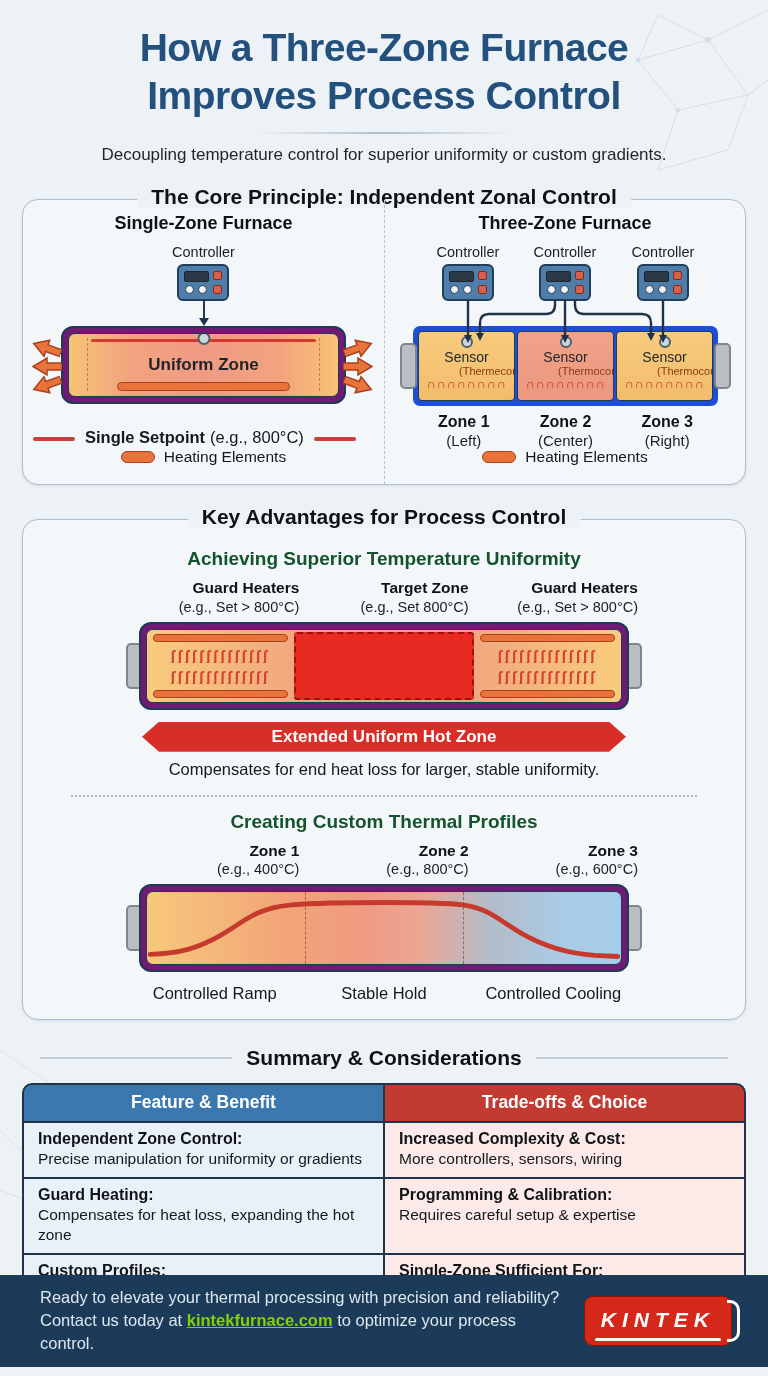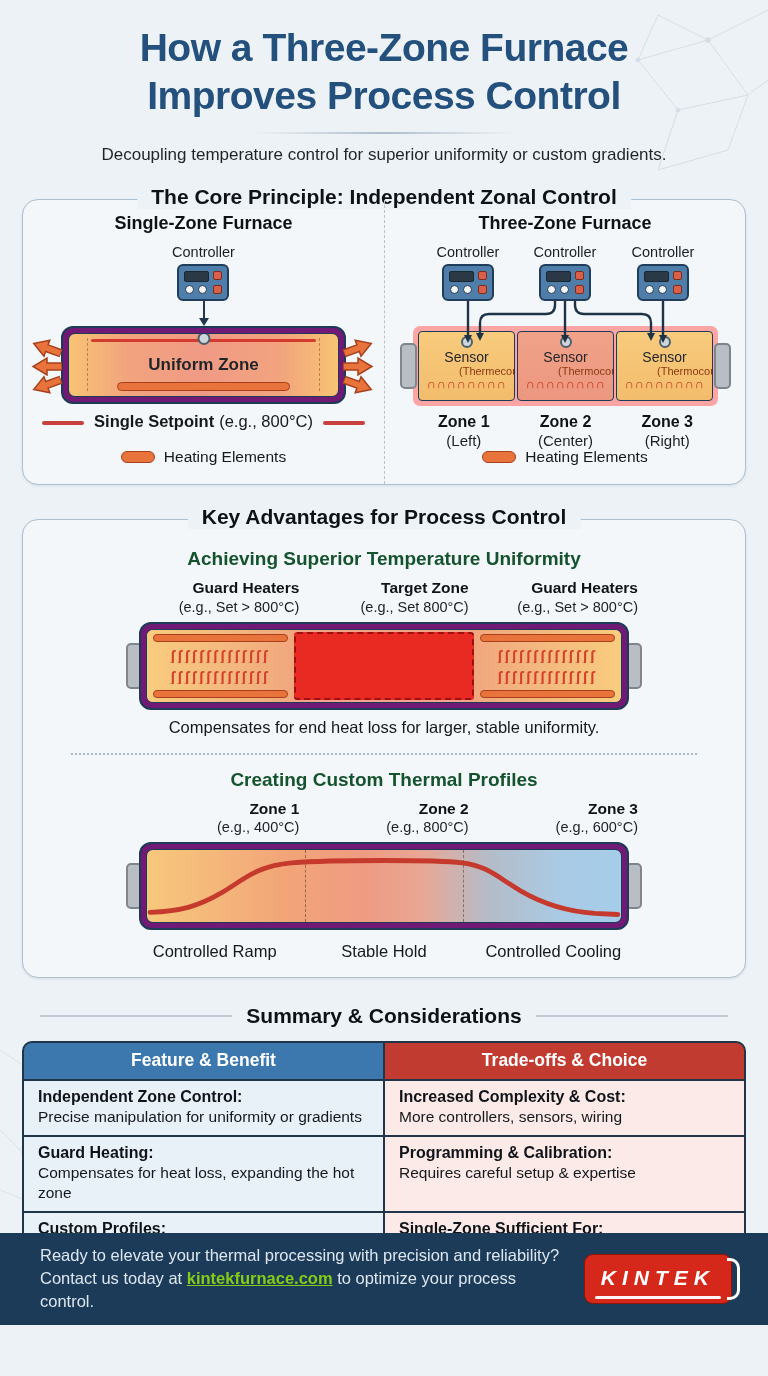--- a/index.html
+++ b/index.html
@@ -70,35 +70,35 @@
   .sz-sensor { top:-2px; }
   .sz-zone-label { margin-top:21px; text-align:center; font-size:17px; font-weight:bold; color:#1f2429; }
   .heater-pill { background:#e8743c; border:1.5px solid #a8401c; border-radius:6px; }
   .sz-pill { width:64%; height:9px; margin:7px auto 0; }
 
   .heat-arrows { position:absolute; top:137px; width:40px; height:58px; }
   .heat-arrows.left  { left:3px; }
   .heat-arrows.right { right:3px; }
   .heat-arrows svg { position:absolute; left:2px; }
 
-  .setpoint-row { position:absolute; top:212px; width:100%; text-align:center;
+  .setpoint-row { position:absolute; top:228px; width:100%; 
     font-size:16.5px; color:#15181c; white-space:nowrap; }
   .setpoint-dash { display:inline-block; vertical-align:middle; width:42px; height:3.5px;
     background:#c8413c; border-radius:2px; margin:0 10px; }
   .setpoint-bold { font-weight:bold; }
   .setpoint-note { margin-left:5px; }
 
   .legend-row { position:absolute; top:248px; width:100%; display:flex;
     justify-content:center; align-items:center; gap:9px; font-size:15.5px; color:#15181c; }
   .legend-pill { width:34px; height:12px; }
 
   
   .tz-ctrl-label { width:96px; text-align:center; }
   .tz-furnace { position:absolute; left:28px; top:126px; width:305px; height:80px; z-index:2; }
-  .tz-inner { display:flex; gap:2px; padding:5px; background:#fca5a5; border:none; border-radius:7px; }
+  .tz-inner { display:flex; gap:2px; padding:5px; background:#1d4ed8; border:none; border-radius:7px; }
   .tz-zone { flex:1; border:1.8px solid #1d3a57; border-radius:4px; position:relative;
     text-align:center; overflow:hidden; }
   .tz-zone.warm { background:linear-gradient(180deg,#f8cb7c,#f3bc6d); }
   .tz-zone.hot  { background:linear-gradient(180deg,#f0a289,#ed9780); }
   .tz-sensor { top:4px; width:12px; height:12px; }
   .tz-sensor-word { margin-top:17px; font-size:14px; color:#22262b; line-height:1.15; }
   .tz-sensor-type { font-size:11px; color:#8a3a12; line-height:1.15;padding-left:40px; }
   .coil { font-size:12.5px; font-weight:bold; color:#c23318; letter-spacing:1px;
     line-height:1.1; white-space:nowrap; }
   .handle { position:absolute; top:50%; transform:translateY(-50%); width:17px; height:46px;
@@ -401,20 +401,23 @@
             <div class="u-guard gr">
               <div class="heater-pill u-bar"></div>
               <div class="flames">∫∫∫∫∫∫∫∫∫∫∫∫∫∫</div>
               <div class="flames">∫∫∫∫∫∫∫∫∫∫∫∫∫∫</div>
               <div class="heater-pill u-bar"></div>
             </div>
           </div>
         </div>
       </div>
 
+      <div class="hot-banner">
+        <span>Extended Uniform Hot Zone</span>
+      </div>
       <div class="adv-caption">Compensates for end heat loss for larger, stable uniformity.</div>
 
       <div class="dotted-divider"></div>
 
       <div class="adv-sub">Creating Custom Thermal Profiles</div>
 
       <div class="label-row">
         <div>
           <div class="lbl-name">Zone 1</div>
           <div class="lbl-sub">(e.g., 400°C)</div>

